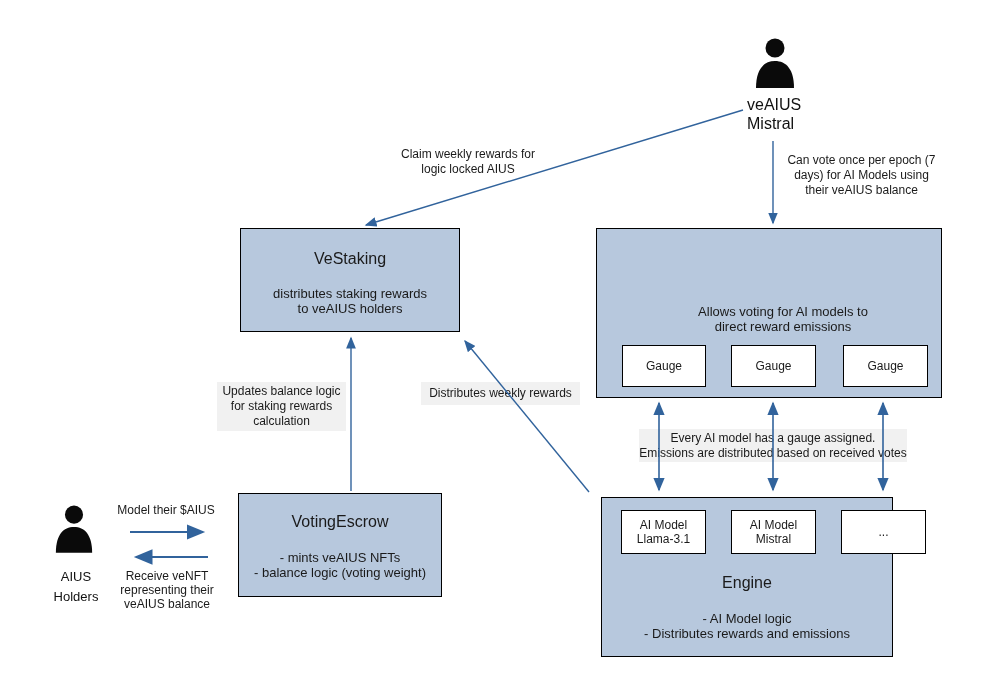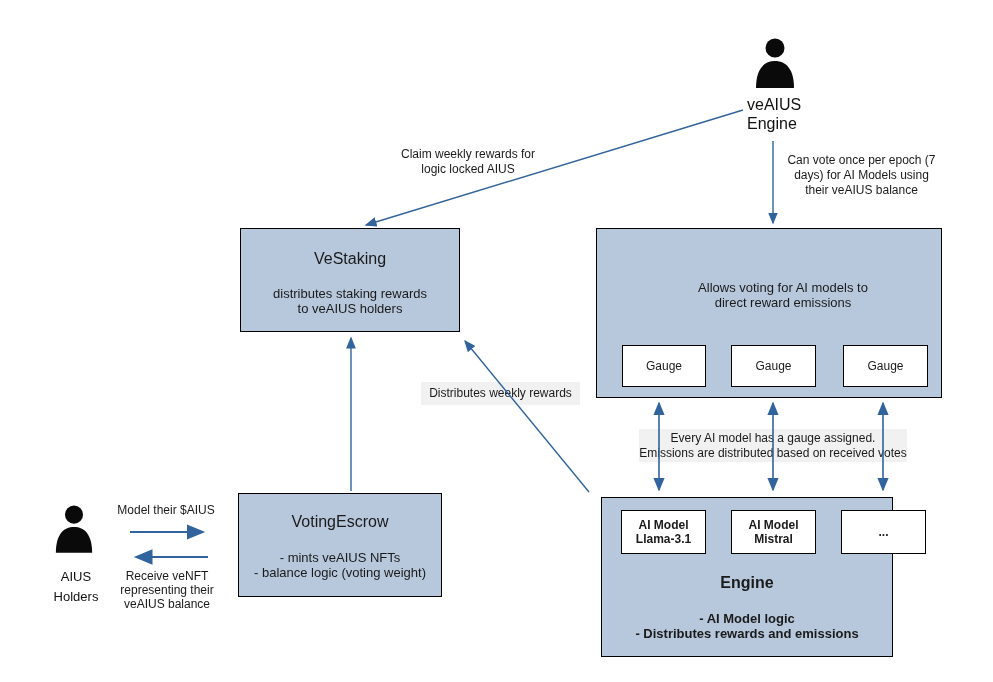--- a/index.html
+++ b/index.html
@@ -33,67 +33,70 @@
 
 <div class="canvas">
 
   <div class="actor" style="left:753px;top:38px;width:44px;height:50px;">
     <svg width="44" height="50" viewBox="0 0 44 50">
       <circle cx="22" cy="10" r="9.5" class="person-fill" fill="#0a0a0a"></circle>
       <path d="M3 50 C3 31 11 23 22 23 C33 23 41 31 41 50 Z" class="person-fill" fill="#0a0a0a"></path>
     </svg>
   </div>
   <div class="actor-label" style="left:747px;top:95px;">veAIUS
-Engine</div>
+Mistral</div>
 
   <div class="actor" style="left:53px;top:505px;width:42px;height:48px;">
     <svg width="42" height="48" viewBox="0 0 44 50">
       <circle cx="22" cy="10" r="9.5" class="person-fill" fill="#0a0a0a"></circle>
       <path d="M3 50 C3 31 11 23 22 23 C33 23 41 31 41 50 Z" class="person-fill" fill="#0a0a0a"></path>
     </svg>
   </div>
   <div class="actor-label" style="left:28px;top:567px;width:96px;text-align:center;font-size:13px;line-height:20px;">AIUS
 Holders</div>
 
   <div class="node" style="left:240px;top:228px;width:220px;height:104px;">
     <div class="node-title" style="top:21px;">VeStaking</div>
     <div class="node-body" style="top:57px;">distributes staking rewards
 to veAIUS holders</div>
   </div>
 
   <div class="node" style="left:596px;top:228px;width:346px;height:170px;">
-    <div class="node-body" style="top:51px;padding-left:28px;">Allows voting for AI models to
+    <div class="node-body" style="top:75px;padding-left:28px;">Allows voting for AI models to
 direct reward emissions</div>
     <div class="subbox" style="left:25px;top:116px;width:84px;height:42px;">Gauge</div>
     <div class="subbox" style="left:134px;top:116px;width:85px;height:42px;">Gauge</div>
     <div class="subbox" style="left:246px;top:116px;width:85px;height:42px;">Gauge</div>
   </div>
 
   <div class="node" style="left:238px;top:493px;width:204px;height:104px;">
     <div class="node-title" style="top:19px;">VotingEscrow</div>
     <div class="node-body" style="top:56px;">- mints veAIUS NFTs
 - balance logic (voting weight)</div>
   </div>
 
-  <div class="node" style="left:601px;top:497px;width:292px;height:160px;font-weight:bold;">
+  <div class="node" style="left:601px;top:497px;width:292px;height:160px;">
     <div class="subbox" style="left:19px;top:12px;width:85px;height:44px;">AI Model
 Llama-3.1</div>
     <div class="subbox" style="left:129px;top:12px;width:85px;height:44px;">AI Model
 Mistral</div>
     <div class="subbox" style="left:239px;top:12px;width:85px;height:44px;">...</div>
     <div class="node-title" style="top:76px;">Engine</div>
     <div class="node-body" style="top:113px;">- AI Model logic
 - Distributes rewards and emissions</div>
   </div>
 
   <div class="edge-label" style="left:388px;top:147px;width:160px;">Claim weekly rewards for
 logic locked AIUS</div>
   <div class="edge-label" style="left:779px;top:153px;width:165px;">Can vote once per epoch (7
 days)  for AI Models using
 their veAIUS balance</div>
+  <div class="edge-label bg" style="left:217px;top:382px;width:129px;height:49px;">Updates balance logic
+for staking rewards
+calculation</div>
   <div class="edge-label bg" style="left:421px;top:382px;width:159px;height:23px;">Distributes weekly rewards</div>
   <div class="edge-label bg" style="left:639px;top:429px;width:268px;height:33px;">Every AI model has a gauge assigned.
 Emissions are distributed based on received votes</div>
   <div class="edge-label" style="left:116px;top:503px;width:100px;">Model their $AIUS</div>
   <div class="edge-label" style="left:116px;top:569px;width:102px;line-height:14px;">Receive veNFT
 representing their
 veAIUS balance</div>
 
   <svg class="wires" width="993" height="682" viewBox="0 0 993 682">
     <defs>

